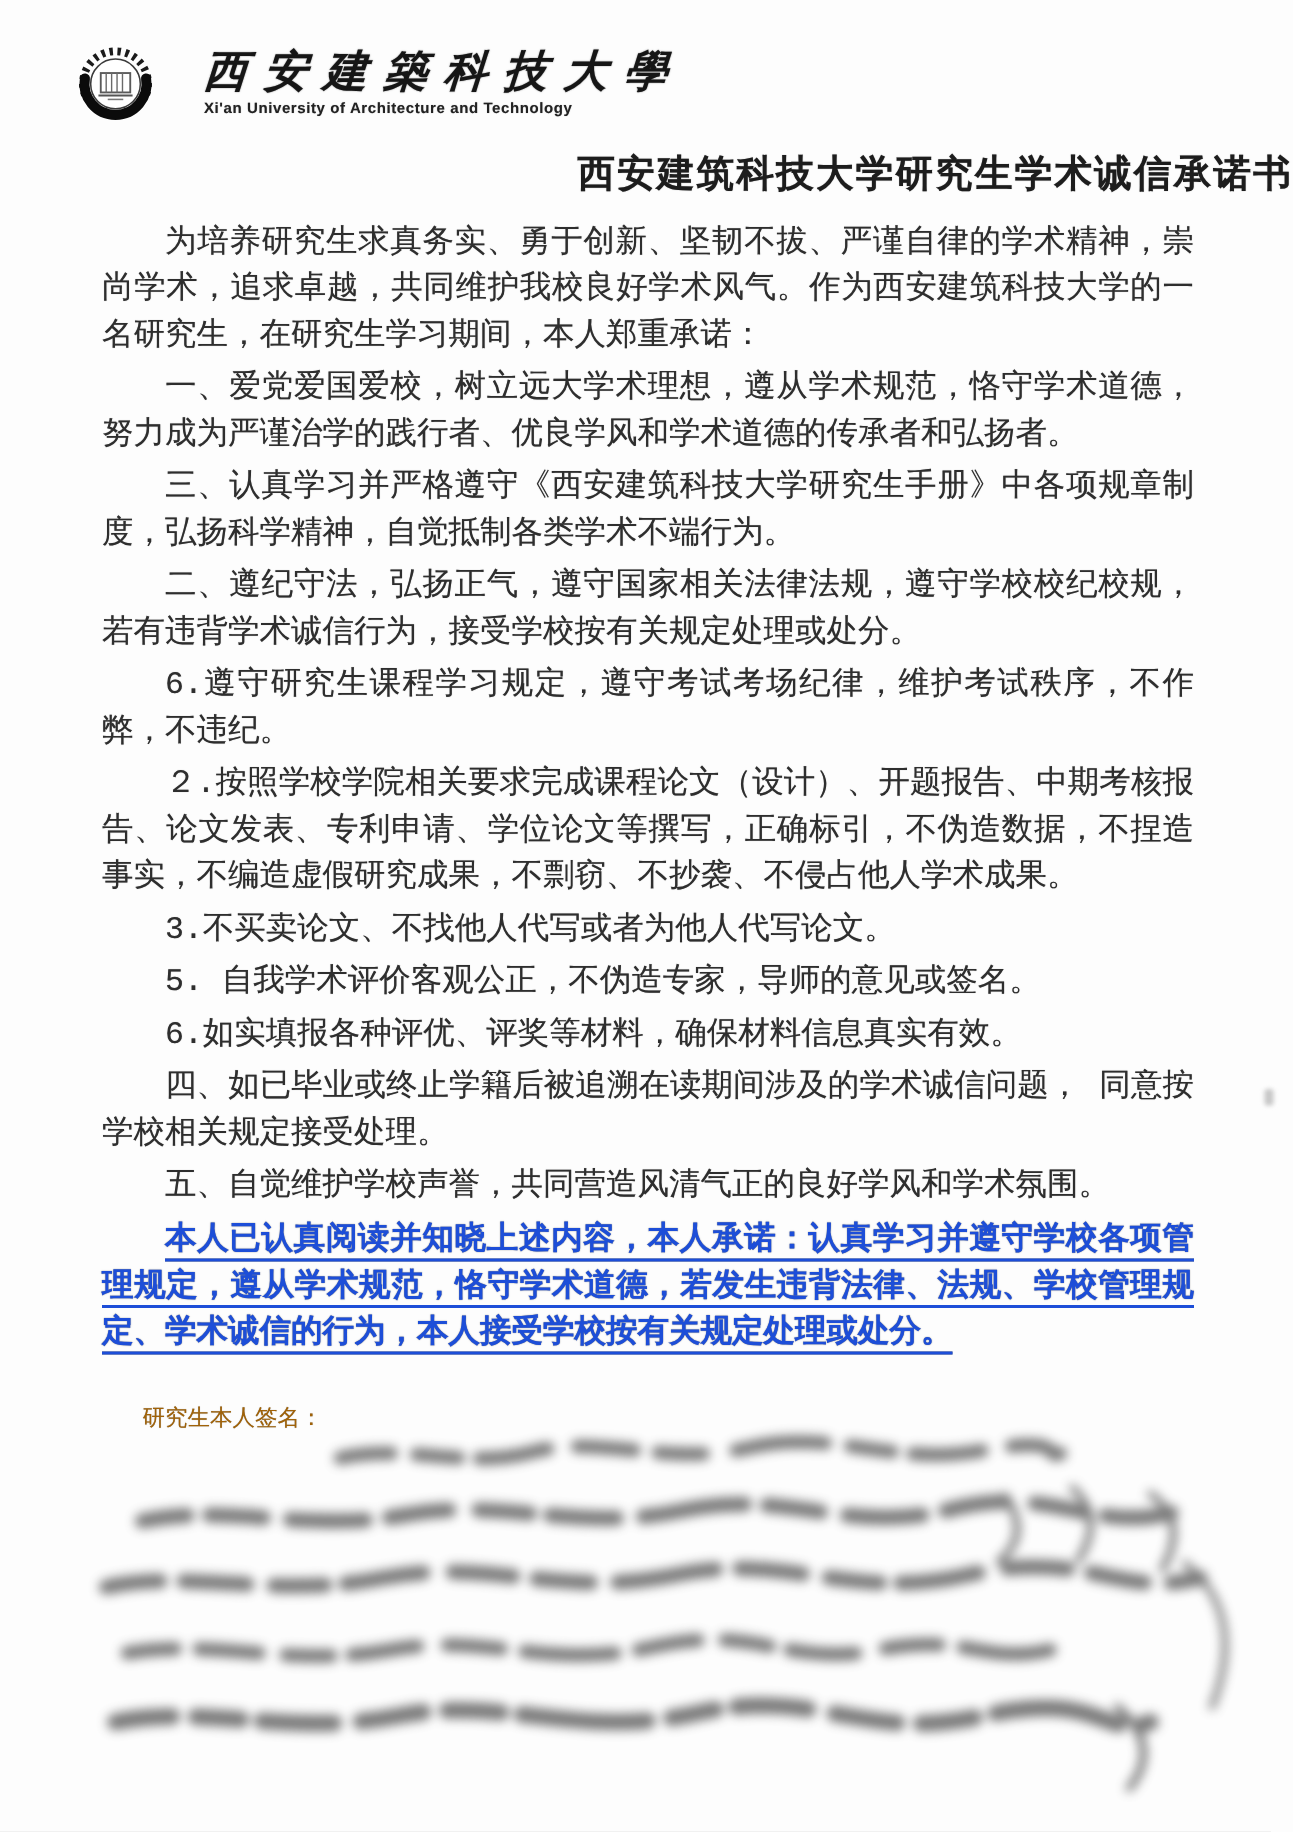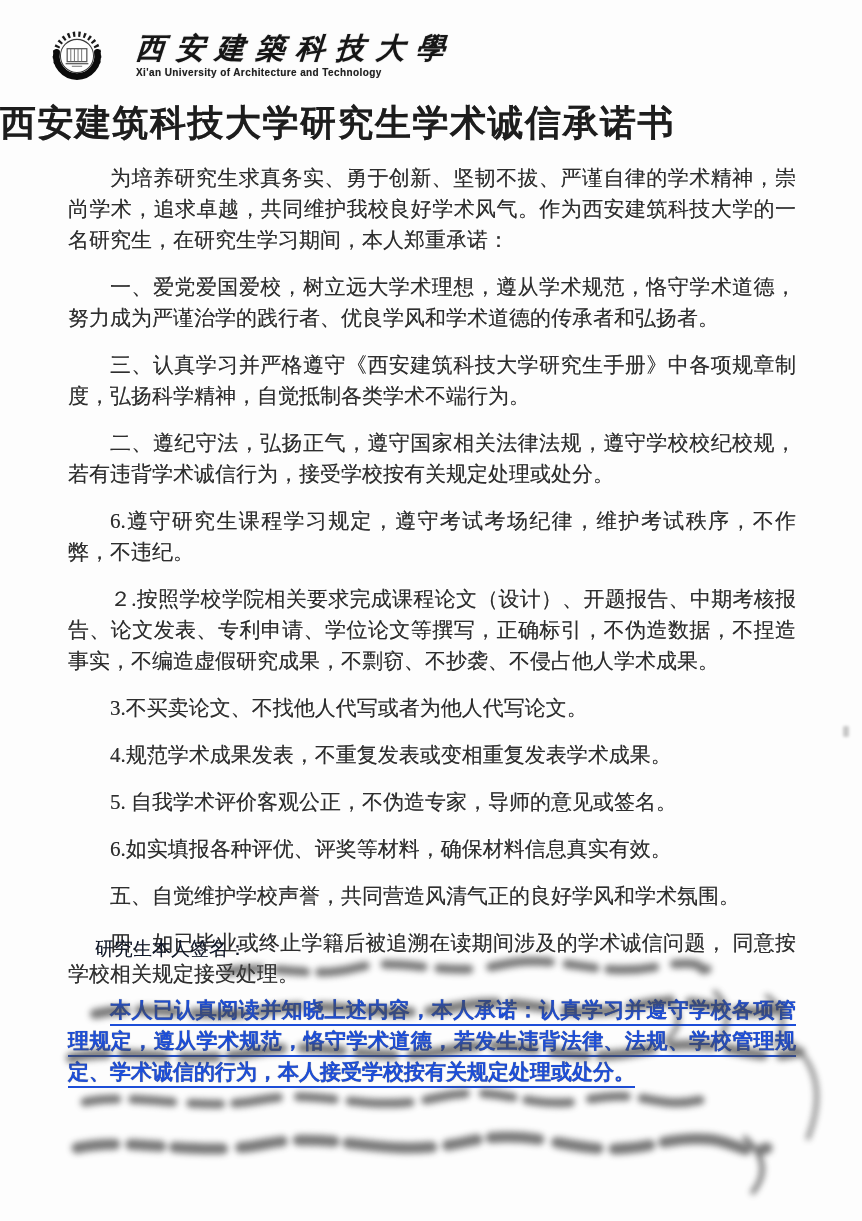--- a/index.html
+++ b/index.html
@@ -26,44 +26,44 @@
   .logo-en{
     font-family:"Liberation Sans","DejaVu Sans",sans-serif;
     font-size:10px;font-weight:bold;color:#222;
     letter-spacing:.4px;margin-top:4px;
     text-shadow:0 0 .7px rgba(0,0,0,.4);
     white-space:nowrap;
   }
   
   .doc-title{
     position:absolute;top:99px;left:0;right:0;
-    text-align:left;
-    font-size:36px;font-weight:bold;color:#1d1d1d;
+    text-align:right;
+    font-size:25px;font-weight:bold;color:#1d1d1d;
     letter-spacing:1.5px;
     text-shadow:0 0 .6px rgba(0,0,0,.5);
   }
   
   .content{
     position:absolute;top:147px;left:68px;width:728px;
     font-size:21px;line-height:31px;
     text-align:justify;
     color:#2e2e2e;
     text-shadow:0 0 .5px rgba(40,40,40,.55);
   }
-  .content p{margin:16px 0 4px;text-indent:2em;}
+  .content p{margin:0 0 4px;text-indent:2em;font-family:Liberation Mono, monospace;}
   .content p.commit{
     font-weight:bold;margin-top:5px;color:#1d4ed8;
     text-decoration:underline;
     text-decoration-thickness:2px;
     text-underline-offset:7px;
     text-shadow:0 0 .8px rgba(0,0,0,.6);
   }
   .sig-label{
     position:absolute;top:936px;left:95px;
-    font-size:19px;color:#0f172a;
+    font-size:15px;color:#a16207;
     text-shadow:0 0 .5px rgba(40,40,40,.5);
   }
   
   .signatures{position:absolute;top:952px;left:55px;width:800px;height:255px;}
   .signatures svg{filter:blur(3.4px);opacity:.72;}
   
   .artifact{
     position:absolute;top:726px;left:843px;width:6px;height:11px;
     background:#c7c7c7;filter:blur(1.5px);border-radius:2px;
   }
@@ -98,25 +98,24 @@
   <div class="doc-title">西安建筑科技大学研究生学术诚信承诺书</div>
 
   <div class="content">
     <p>为培养研究生求真务实、勇于创新、坚韧不拔、严谨自律的学术精神，崇尚学术，追求卓越，共同维护我校良好学术风气。作为西安建筑科技大学的一名研究生，在研究生学习期间，本人郑重承诺：</p>
     <p>一、爱党爱国爱校，树立远大学术理想，遵从学术规范，恪守学术道德，努力成为严谨治学的践行者、优良学风和学术道德的传承者和弘扬者。</p>
     <p>三、认真学习并严格遵守《西安建筑科技大学研究生手册》中各项规章制度，弘扬科学精神，自觉抵制各类学术不端行为。</p>
     <p>二、遵纪守法，弘扬正气，遵守国家相关法律法规，遵守学校校纪校规，若有违背学术诚信行为，接受学校按有关规定处理或处分。</p>
     <p>6.遵守研究生课程学习规定，遵守考试考场纪律，维护考试秩序，不作弊，不违纪。</p>
     <p>２.按照学校学院相关要求完成课程论文（设计）、开题报告、中期考核报告、论文发表、专利申请、学位论文等撰写，正确标引，不伪造数据，不捏造事实，不编造虚假研究成果，不剽窃、不抄袭、不侵占他人学术成果。</p>
     <p>3.不买卖论文、不找他人代写或者为他人代写论文。</p>
-    <p>4.规范学术成果发表，不重复发表或变相重复发表学术成果。</p>
     <p>5. 自我学术评价客观公正，不伪造专家，导师的意见或签名。</p>
     <p>6.如实填报各种评优、评奖等材料，确保材料信息真实有效。</p>
+    <p>四、如已毕业或终止学籍后被追溯在读期间涉及的学术诚信问题， 同意按学校相关规定接受处理。</p>
     <p>五、自觉维护学校声誉，共同营造风清气正的良好学风和学术氛围。</p>
-    <p>四、如已毕业或终止学籍后被追溯在读期间涉及的学术诚信问题， 同意按学校相关规定接受处理。</p>
     <p class="commit">本人已认真阅读并知晓上述内容，本人承诺：认真学习并遵守学校各项管理规定，遵从学术规范，恪守学术道德，若发生违背法律、法规、学校管理规定、学术诚信的行为，本人接受学校按有关规定处理或处分。</p>
   </div>
 
   <div class="sig-label">研究生本人签名：</div>
 
   <div class="signatures">
     <svg width="800" height="255" viewBox="0 0 800 255">
       <g fill="none" stroke="#474747" stroke-linecap="round">
 
         <path d="M172 20 C 215 10, 255 28, 300 16 S 390 26, 445 13 S 540 26, 600 15 S 640 22, 652 17" stroke-width="9" stroke-dasharray="34 17 28 14 46 20 38 16 30 22 26 0"></path>

